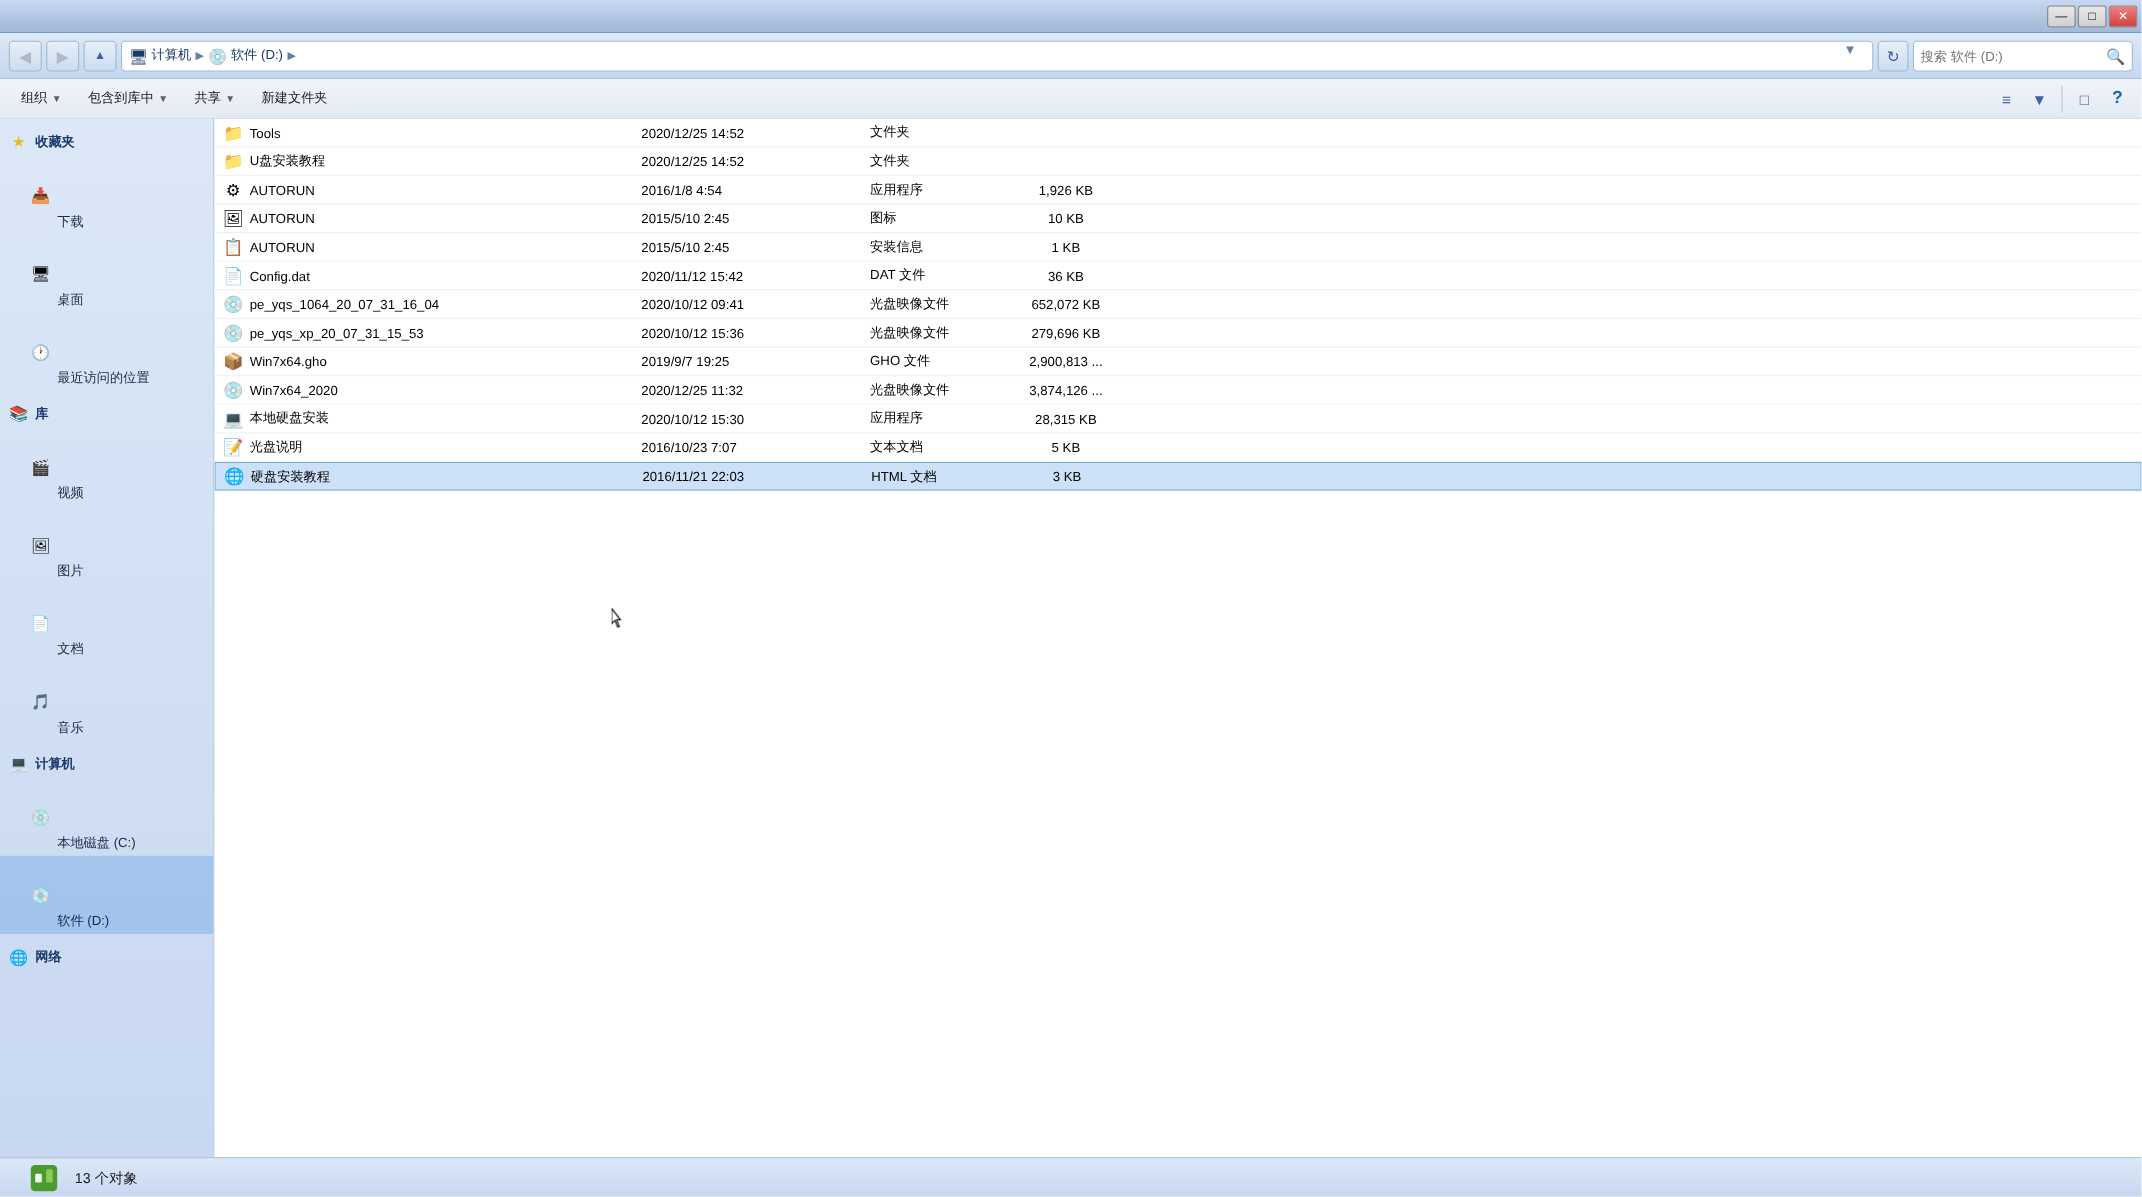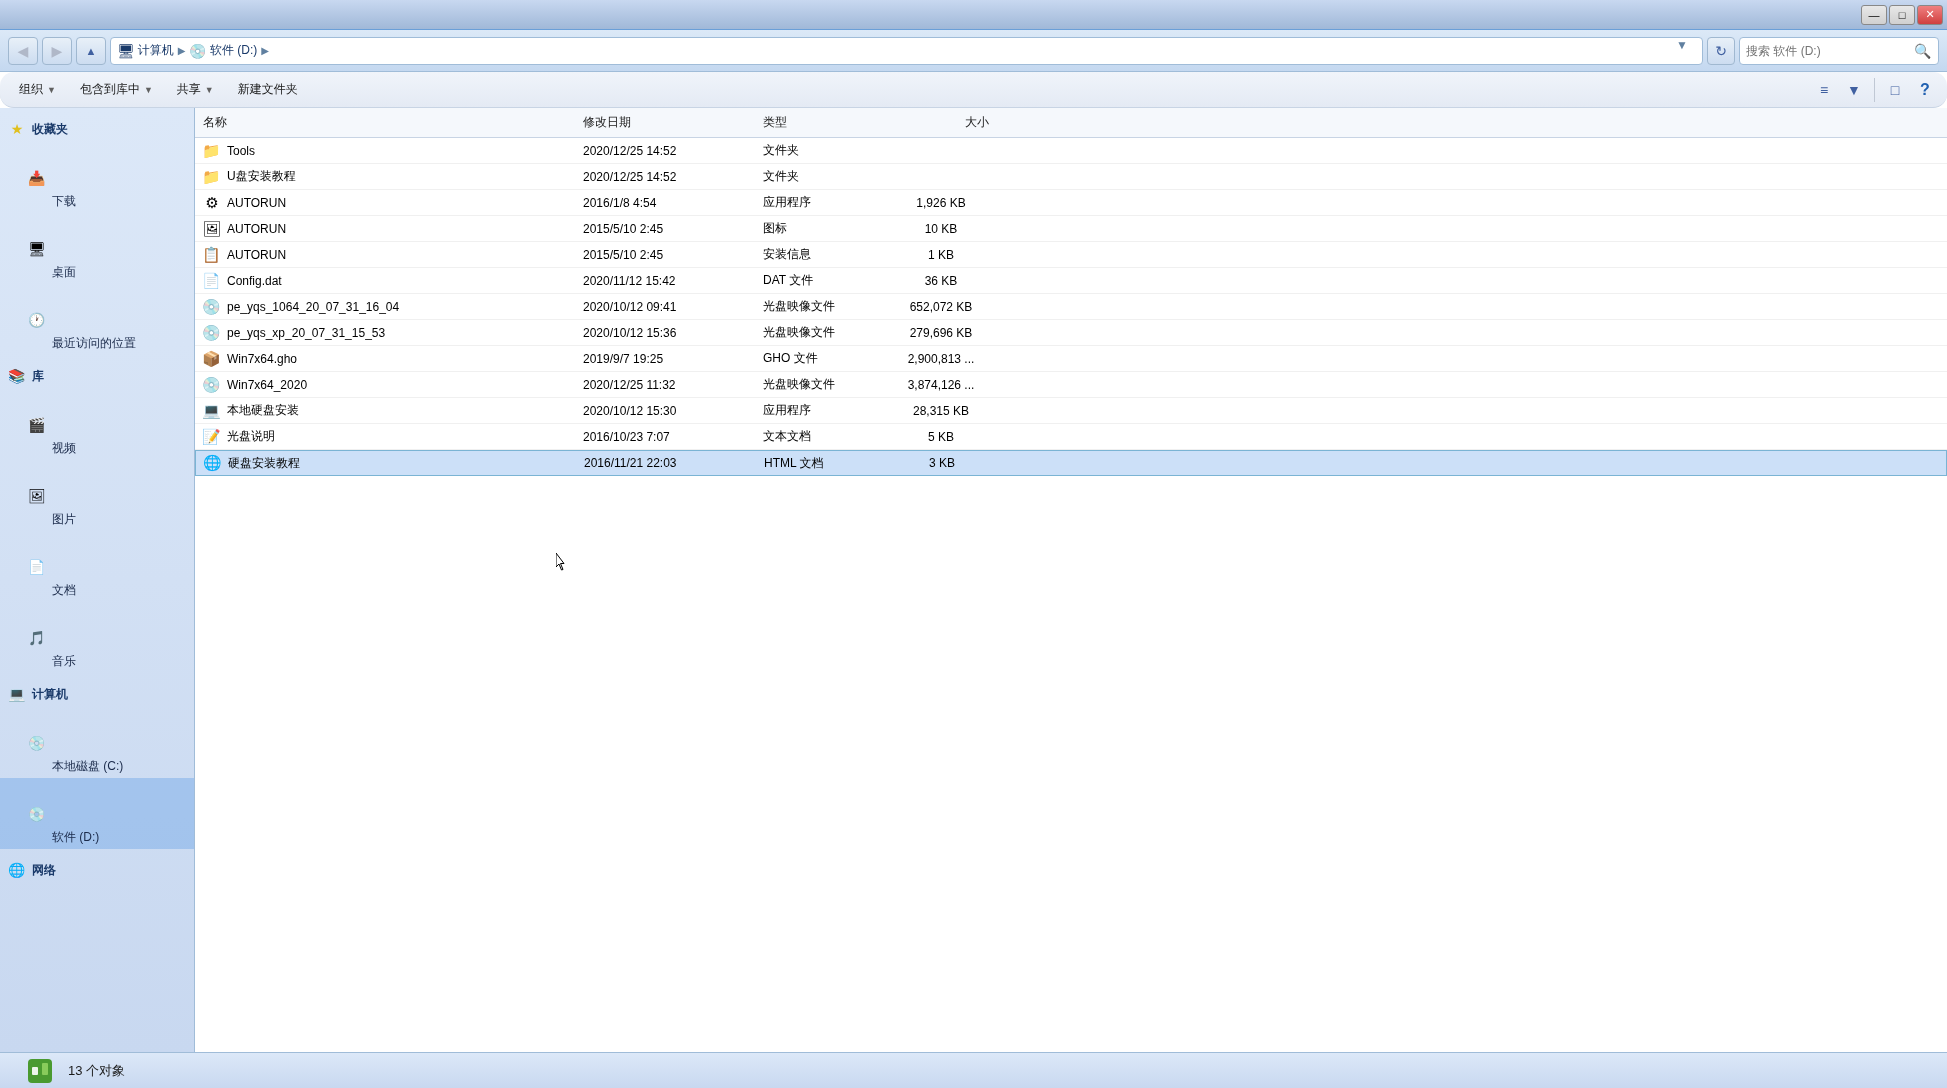--- a/index.html
+++ b/index.html
@@ -137,21 +137,20 @@
 
     
     .toolbar {
       height: 36px;
       background: linear-gradient(to bottom, #f0f4fa, #e4eaf4);
       display: flex;
       align-items: center;
       padding: 0 8px;
       gap: 2px;
       border-bottom: 1px solid #c8d4e4;
-      border-radius: 14px;
     }
     .toolbar-btn {
       height: 28px;
       padding: 0 10px;
       border: 1px solid transparent;
       border-radius: 3px;
       background: transparent;
       cursor: pointer;
       font-size: 12px;
       display: flex;
@@ -298,21 +297,21 @@
       overflow: hidden;
       text-overflow: ellipsis;
     }
     .file-cell-name {
       width: 380px;
       display: flex;
       align-items: center;
       gap: 6px;
     }
     .file-cell-date { width: 180px; }
-    .file-cell-type { width: 130px; }
+    .file-cell-type { width: 130px; margin-left: 28px; }
     .file-cell-size { width: 120px; text-align: center; padding-right: 16px; }
     .file-icon {
       width: 18px;
       height: 18px;
       display: flex;
       align-items: center;
       justify-content: center;
       flex-shrink: 0;
     }
 
@@ -482,26 +481,20 @@
     <div class="sidebar-section">
       <div class="sidebar-section-header">
         <div class="sidebar-section-icon icon-network">🌐</div>
         <div class="sidebar-section-title">网络</div>
       </div>
     </div>
   </div>
 
   <div class="file-area">
 
-    <div class="file-list-header">
-      <div class="col-header col-name">名称</div>
-      <div class="col-header col-date">修改日期</div>
-      <div class="col-header col-type">类型</div>
-      <div class="col-header col-size">大小</div>
-    </div>
 
     <div class="file-list" id="file-list-container">
     <div class="file-row">
     <div class="file-cell file-cell-name">
       <div class="file-icon" style="font-size:15px;">📁</div>
       <span>Tools</span>
     </div>
     <div class="file-cell file-cell-date">2020/12/25 14:52</div>
     <div class="file-cell file-cell-type">文件夹</div>
     <div class="file-cell file-cell-size"></div>

